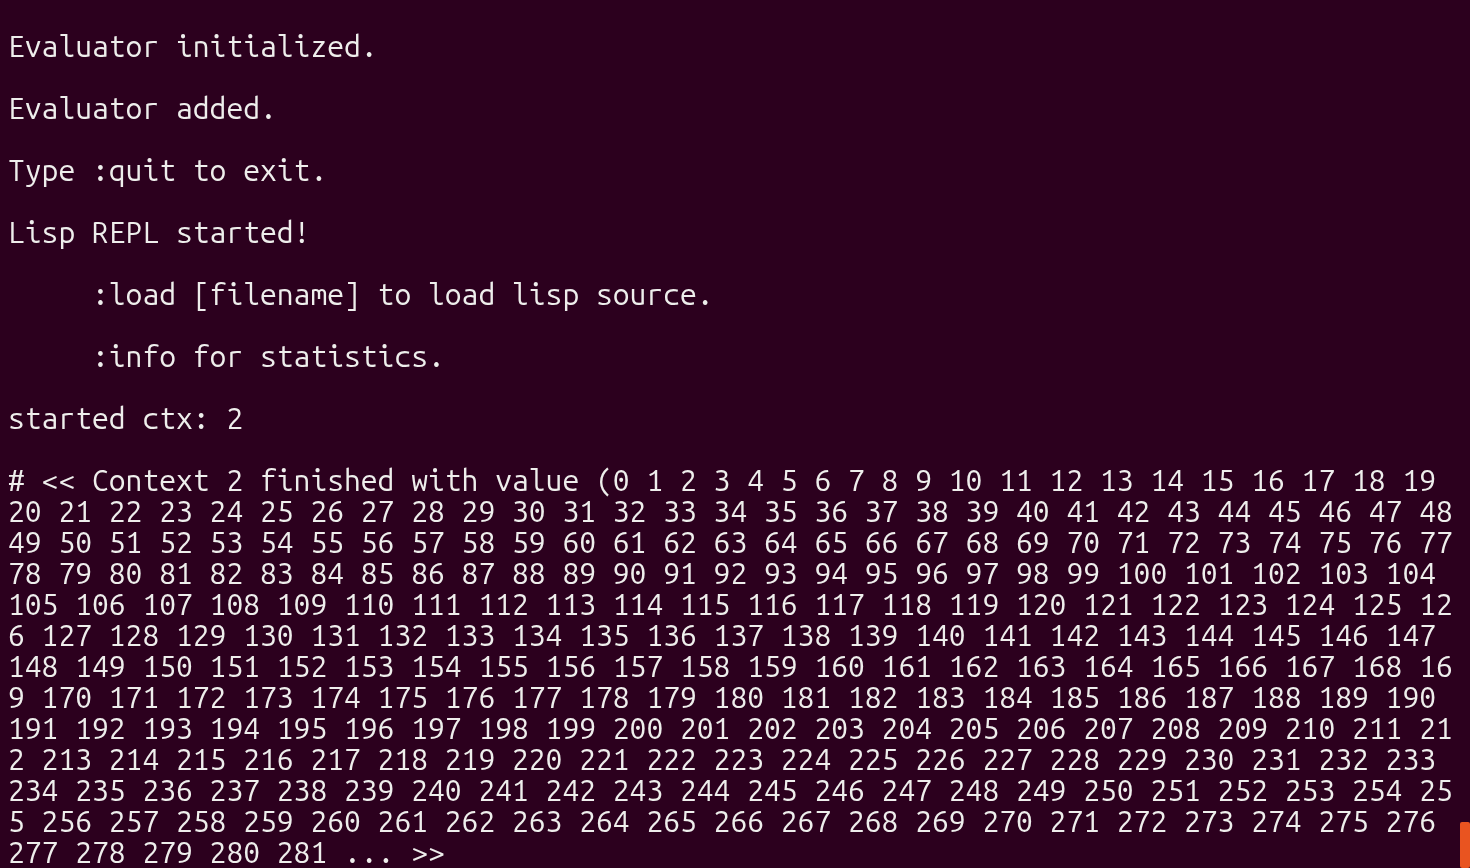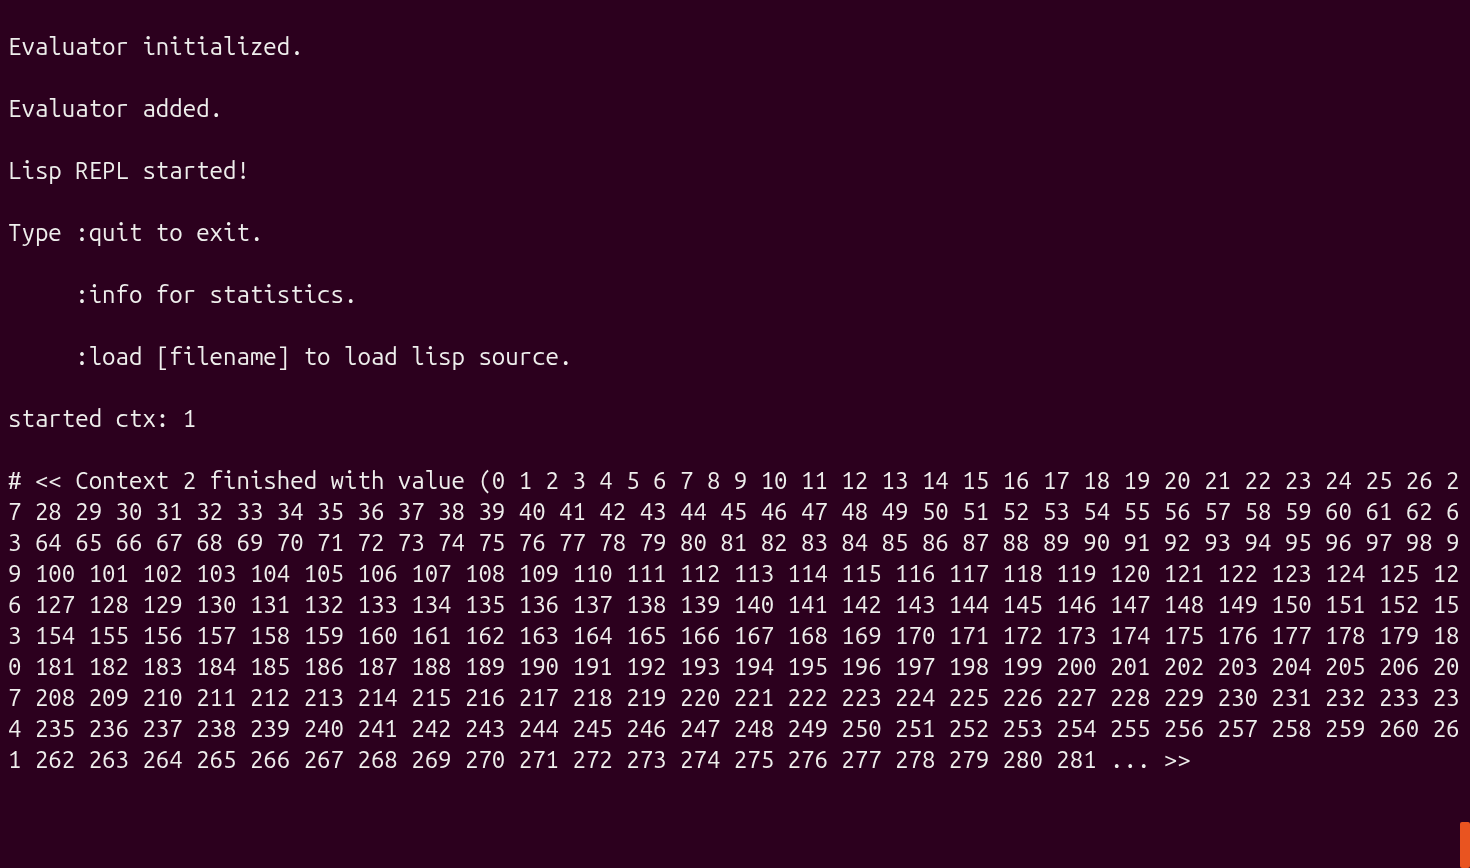--- a/index.html
+++ b/index.html
@@ -10,21 +10,21 @@
     background: #2c001e;
     overflow: hidden;
   }
   .terminal {
     position: relative;
     width: 1470px;
     height: 868px;
     box-sizing: border-box;
     padding: 0 8px;
     font-family: "Ubuntu Mono","DejaVu Sans Mono","Liberation Mono",monospace;
-    font-size: 24px;
+    font-size: 30px;
     line-height: 31px;
     color:#eeeeec;
     white-space: pre-wrap;
     word-break: break-all;
     overflow: hidden;
   }
   .scrollbar-track {
     position:absolute;
     right:0; top:0;
     width:10px; height:868px;
@@ -39,29 +39,29 @@
   }
 </style>
 </head>
 <body>
 
 <div class="terminal">
 <span>Evaluator initialized.
 </span>
 <span>Evaluator added.
 </span>
+<span>Type :quit to exit.
+</span>
 <span>Lisp REPL started!
 </span>
-<span>Type :quit to exit.
+<span>     :load [filename] to load lisp source.
 </span>
 <span>     :info for statistics.
 </span>
-<span>     :load [filename] to load lisp source.
-</span>
-<span>started ctx: 1
+<span>started ctx: 2
 </span>
 <span id="ctx2"># &lt;&lt; Context 2 finished with value (0 1 2 3 4 5 6 7 8 9 10 11 12 13 14 15 16 17 18 19 20 21 22 23 24 25 26 27 28 29 30 31 32 33 34 35 36 37 38 39 40 41 42 43 44 45 46 47 48 49 50 51 52 53 54 55 56 57 58 59 60 61 62 63 64 65 66 67 68 69 70 71 72 73 74 75 76 77 78 79 80 81 82 83 84 85 86 87 88 89 90 91 92 93 94 95 96 97 98 99 100 101 102 103 104 105 106 107 108 109 110 111 112 113 114 115 116 117 118 119 120 121 122 123 124 125 126 127 128 129 130 131 132 133 134 135 136 137 138 139 140 141 142 143 144 145 146 147 148 149 150 151 152 153 154 155 156 157 158 159 160 161 162 163 164 165 166 167 168 169 170 171 172 173 174 175 176 177 178 179 180 181 182 183 184 185 186 187 188 189 190 191 192 193 194 195 196 197 198 199 200 201 202 203 204 205 206 207 208 209 210 211 212 213 214 215 216 217 218 219 220 221 222 223 224 225 226 227 228 229 230 231 232 233 234 235 236 237 238 239 240 241 242 243 244 245 246 247 248 249 250 251 252 253 254 255 256 257 258 259 260 261 262 263 264 265 266 267 268 269 270 271 272 273 274 275 276 277 278 279 280 281 ... &gt;&gt;
 </span>
 
 </div>
 
 <div class="scrollbar-track">
   <div class="scrollbar-thumb"></div>
 </div>
 

